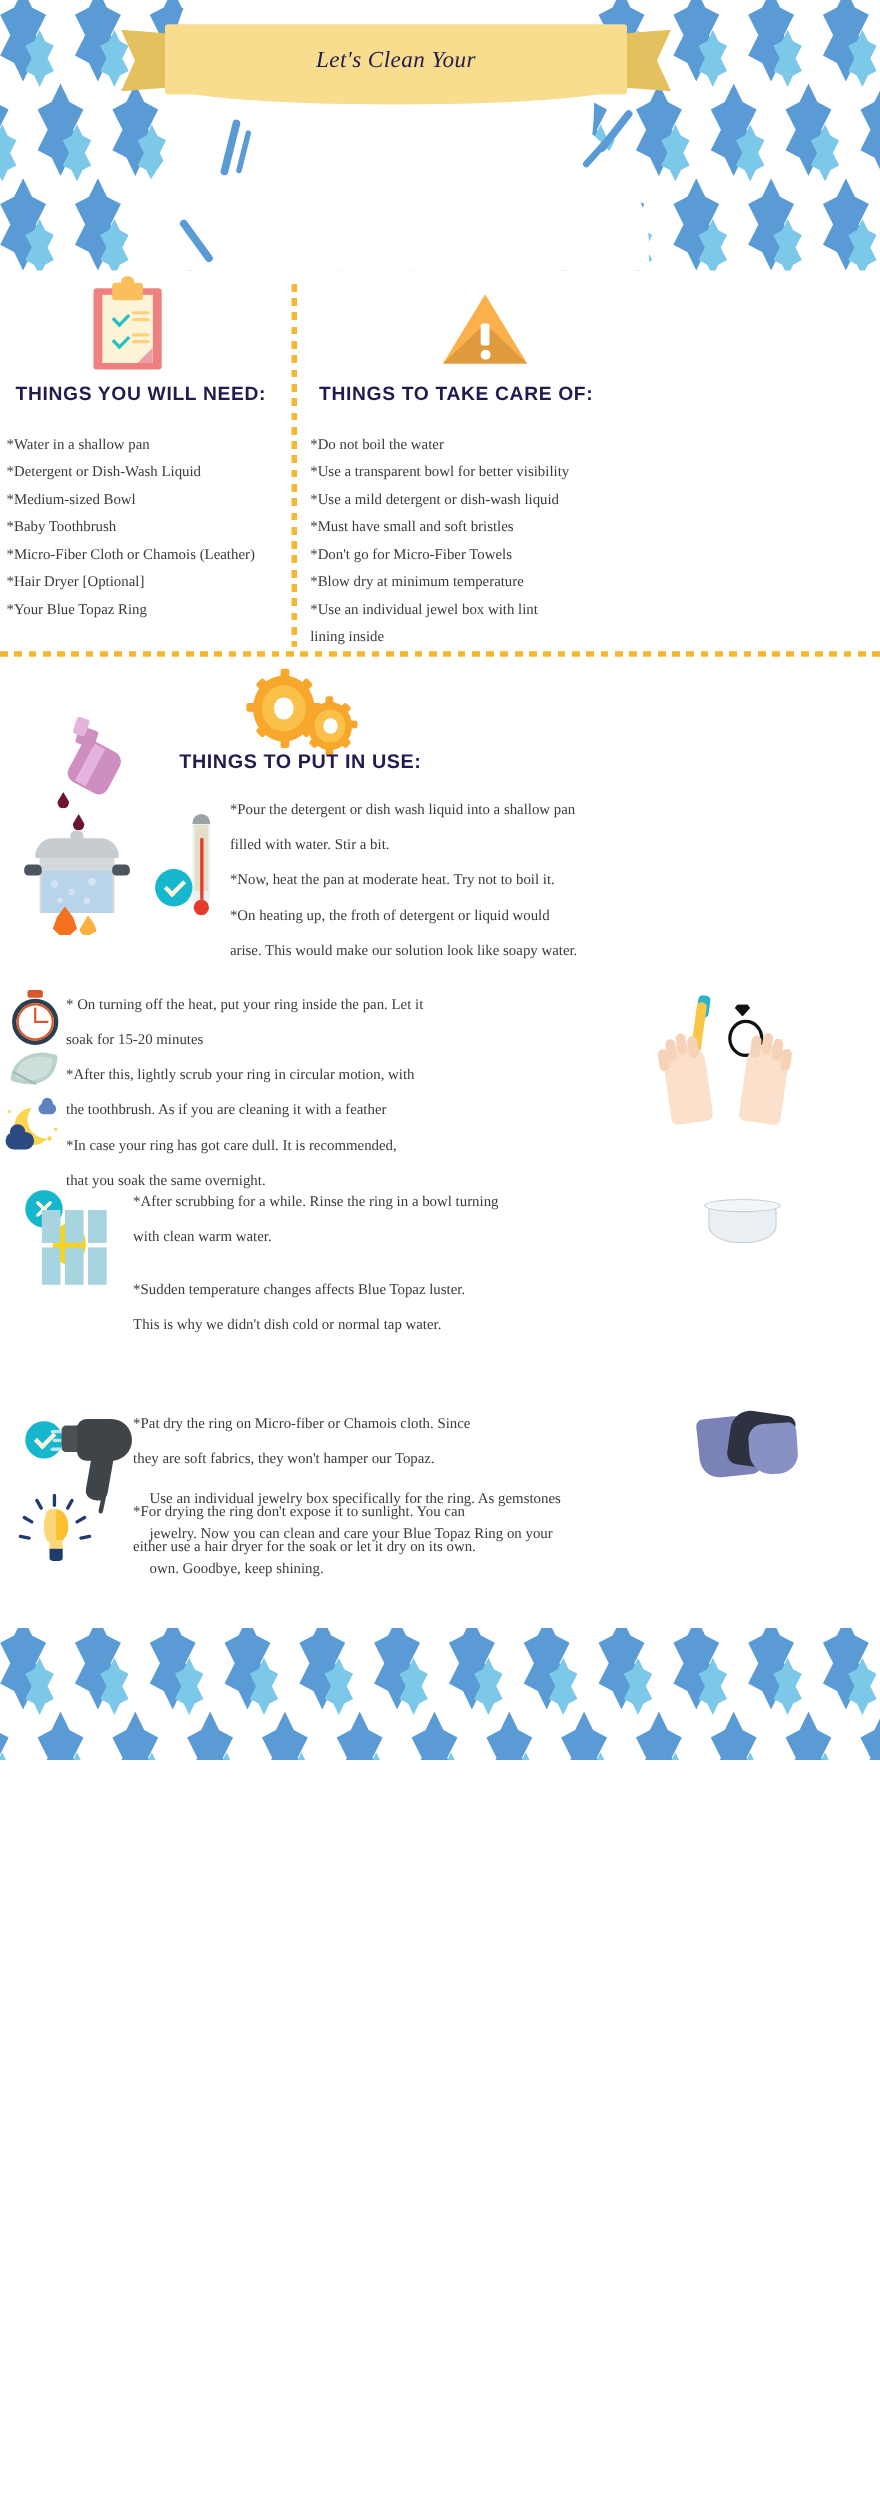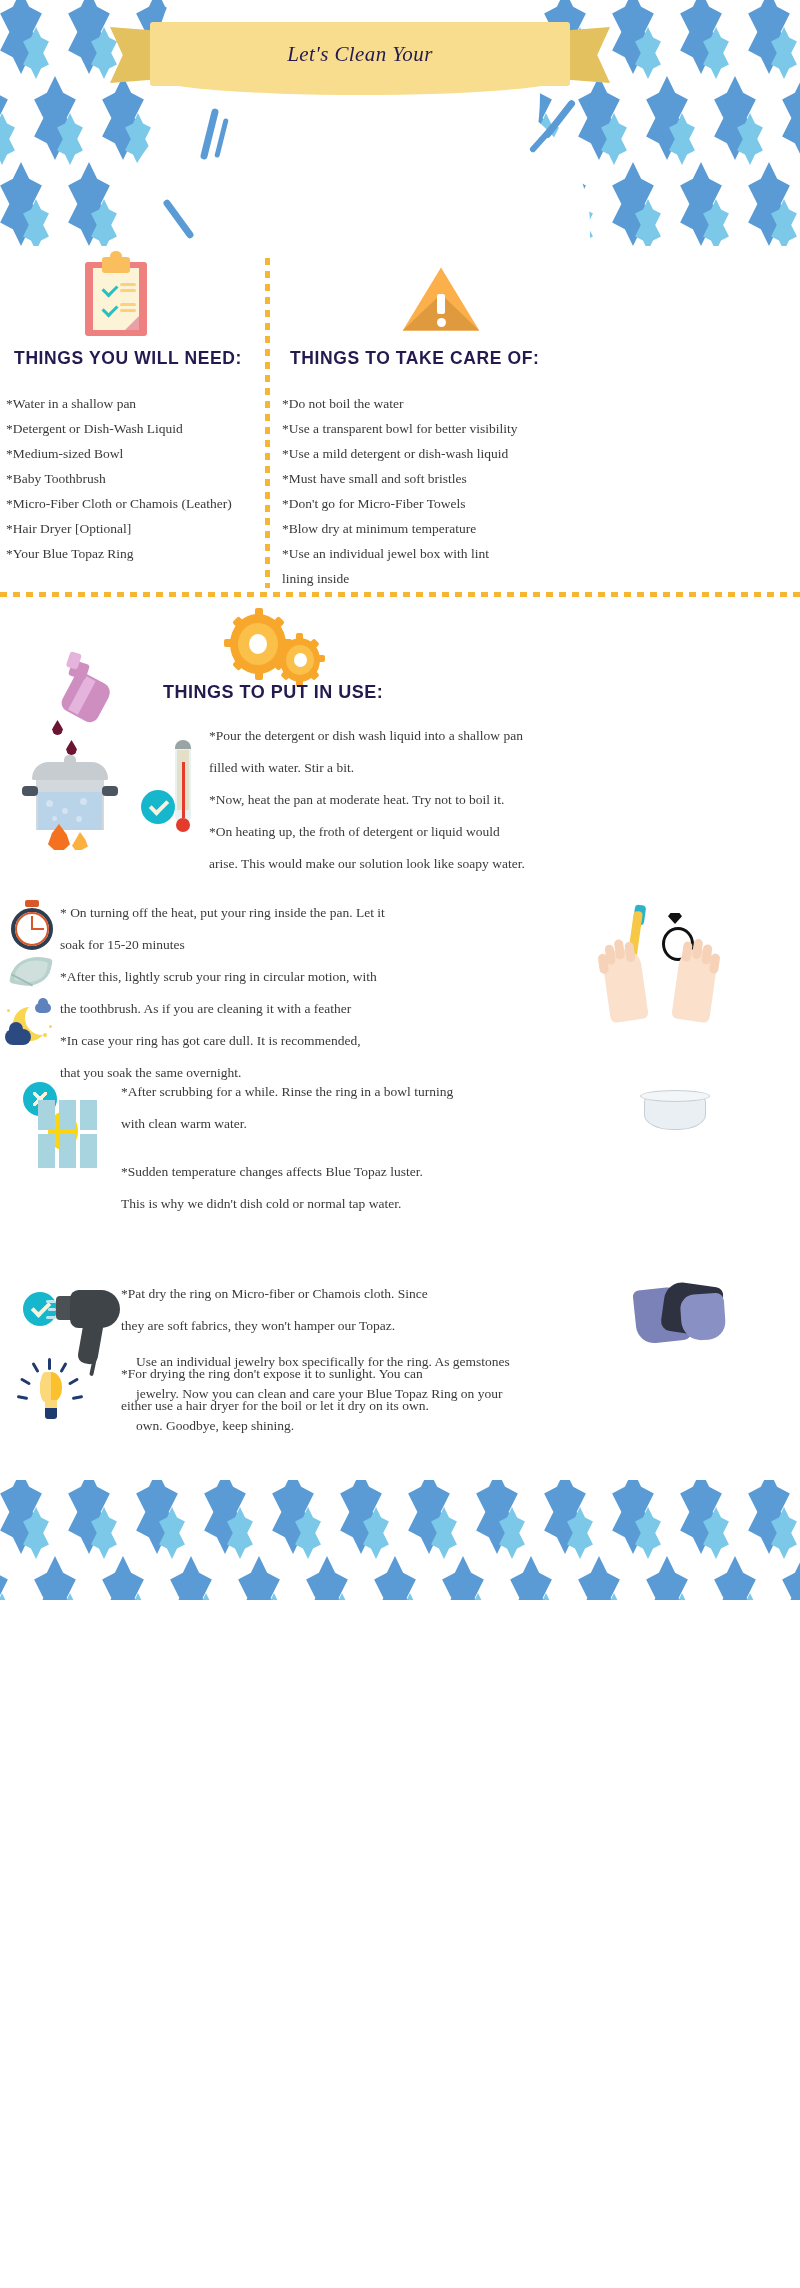--- a/index.html
+++ b/index.html
@@ -694,21 +694,21 @@
         <div class="cl-b"></div>
         <div class="cl-c"></div>
       </div>
     </div>
 
     <div class="sec-body" style="position:absolute;left:121px;top:0px;width:520px;">
       <p>*Pat dry the ring on Micro-fiber or Chamois cloth. Since</p>
       <p>they are soft fabrics, they won't hamper our Topaz.</p>
       <p style="height:16px;margin:0;">&nbsp;</p>
       <p>*For drying the ring don't expose it to sunlight. You can</p>
-      <p>either use a hair dryer for the boil or let it dry on its own.</p>
+      <p>either use a hair dryer for the soak or let it dry on its own.</p>
     </div>
   </div>
 
   <div class="sec" style="top:1348px;height:130px;">
     <div style="position:absolute;left:22px;top:12px;">
       <div class="bulb">
         <div class="ray" style="left:26px;top:-2px;width:3px;height:12px;"></div>
         <div class="ray" style="left:12px;top:2px;width:3px;height:11px;transform:rotate(-30deg);"></div>
         <div class="ray" style="left:40px;top:2px;width:3px;height:11px;transform:rotate(30deg);"></div>
         <div class="ray" style="left:2px;top:16px;width:3px;height:11px;transform:rotate(-60deg);"></div>

